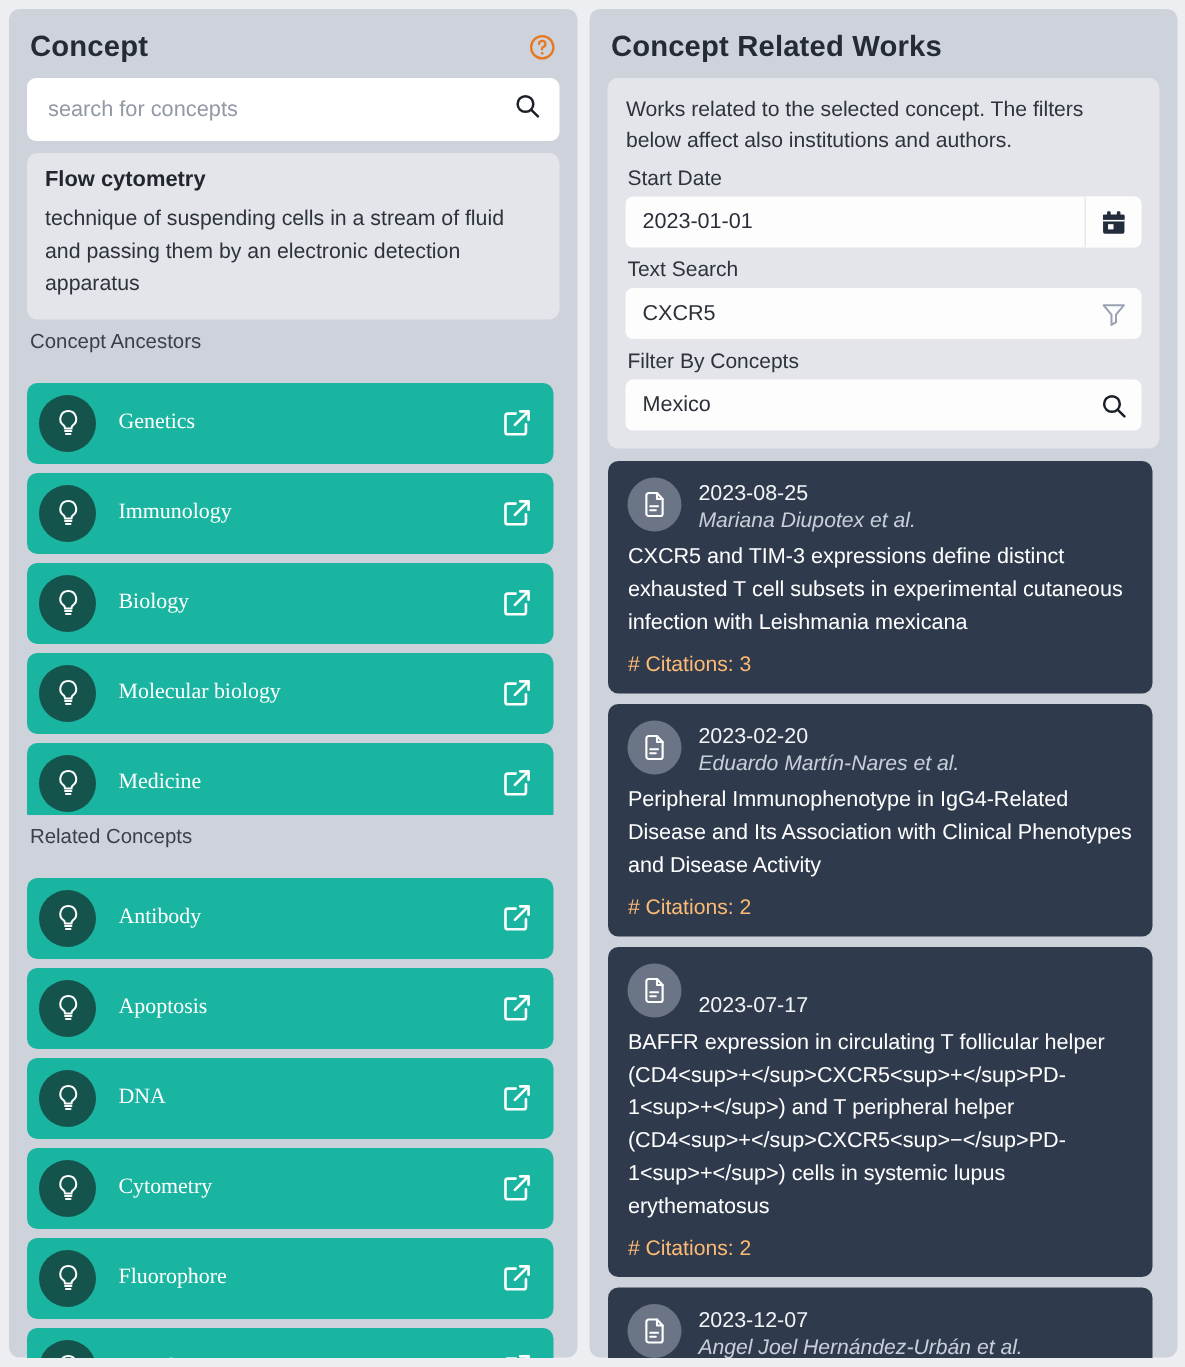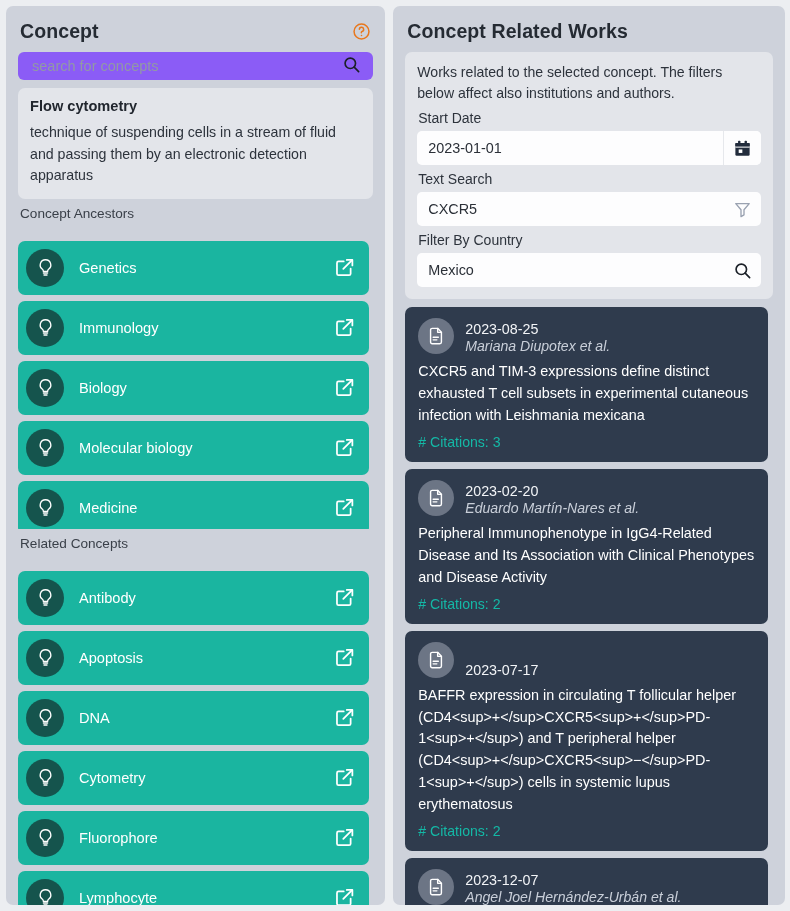--- a/index.html
+++ b/index.html
@@ -39,23 +39,23 @@
   .panel-title {
     font-size: 19.5px;
     font-weight: bold;
     color: #252b33;
     letter-spacing: .1px;
   }
   .help-icon { width: 19px; height: 19px; display:block; }
 
   
   .searchbox {
-    background: #8b5cf6;
+    background: #ffffff;
     border-radius: 6px;
-    height: 28px;
+    height: 42px;
     display: flex;
     align-items: center;
     padding: 0 12px 0 14px;
     flex: none;
   }
   .searchbox input {
     flex: 1;
     border: none; outline: none; background: transparent;
     font-family: "Liberation Sans", sans-serif;
     font-size: 14.5px;
@@ -109,20 +109,21 @@
 
   .concept-card {
     background: #1ab5a0;
     border-radius: 7px;
     height: 54px;
     margin-bottom: 6px;
     display: flex;
     align-items: center;
     padding: 0 14px 0 8px;
     flex: none;
+    font-family: Liberation Serif, serif;
   }
   .bulb-circle {
     width: 38px; height: 38px;
     border-radius: 50%;
     background: #15544d;
     display: flex; align-items: center; justify-content: center;
     flex: none;
   }
   .concept-card-label {
     flex: 1;
@@ -213,21 +214,21 @@
   .work-meta { display: flex; flex-direction: column; gap: 1px; }
   .work-date { color: #f2f4f7; font-size: 14.3px; }
   .work-authors { color: #c9cfd9; font-size: 14.1px; font-style: italic; }
   .work-title {
     color: #ffffff;
     font-size: 14.4px;
     line-height: 1.52;
     margin-bottom: 7px;
     overflow-wrap: break-word;
   }
-  .work-citations { color: #14b8a6; font-size: 14.1px; }
+  .work-citations { color: #fdba74; font-size: 14.1px; }
 </style>
 </head>
 <body>
 
 <div class="app">
 
   <div class="panel panel-left">
 
     <div class="panel-head">
       <div class="panel-title">Concept</div>
@@ -495,21 +496,21 @@
       <div class="field-label">Text Search</div>
       <div class="input-row">
         <input type="text" value="CXCR5" style="">
         <span class="input-icon">
           <svg width="19" height="19" viewBox="0 0 24 24" fill="none" stroke="#9aa2b1" stroke-width="1.7" stroke-linejoin="round">
             <path d="M3.5 4.5h17l-6.6 7.8v6.4l-3.8 2.3v-8.7z"></path>
           </svg>
         </span>
       </div>
 
-      <div class="field-label">Filter By Country</div>
+      <div class="field-label">Filter By Concepts</div>
       <div class="input-row" style="margin-bottom:0">
         <input type="text" value="Mexico" style="">
         <span class="input-icon">
           <svg width="19" height="19" viewBox="0 0 24 24" fill="none" stroke="#1b2028" stroke-width="2.1" stroke-linecap="round">
             <circle cx="10.5" cy="10.5" r="6.6"></circle>
             <path d="M15.4 15.4 L21 21"></path>
           </svg>
         </span>
       </div>
     </div>

